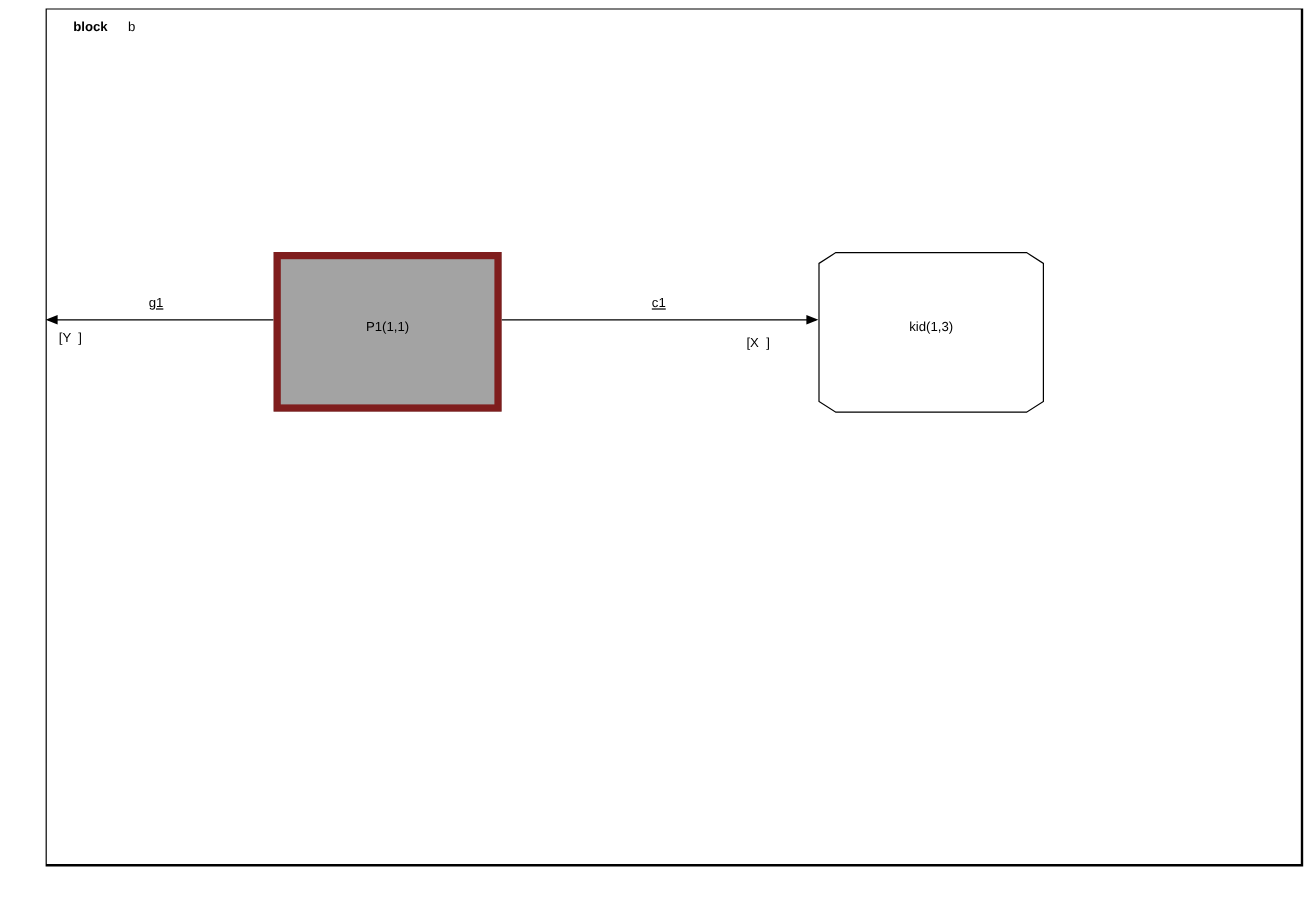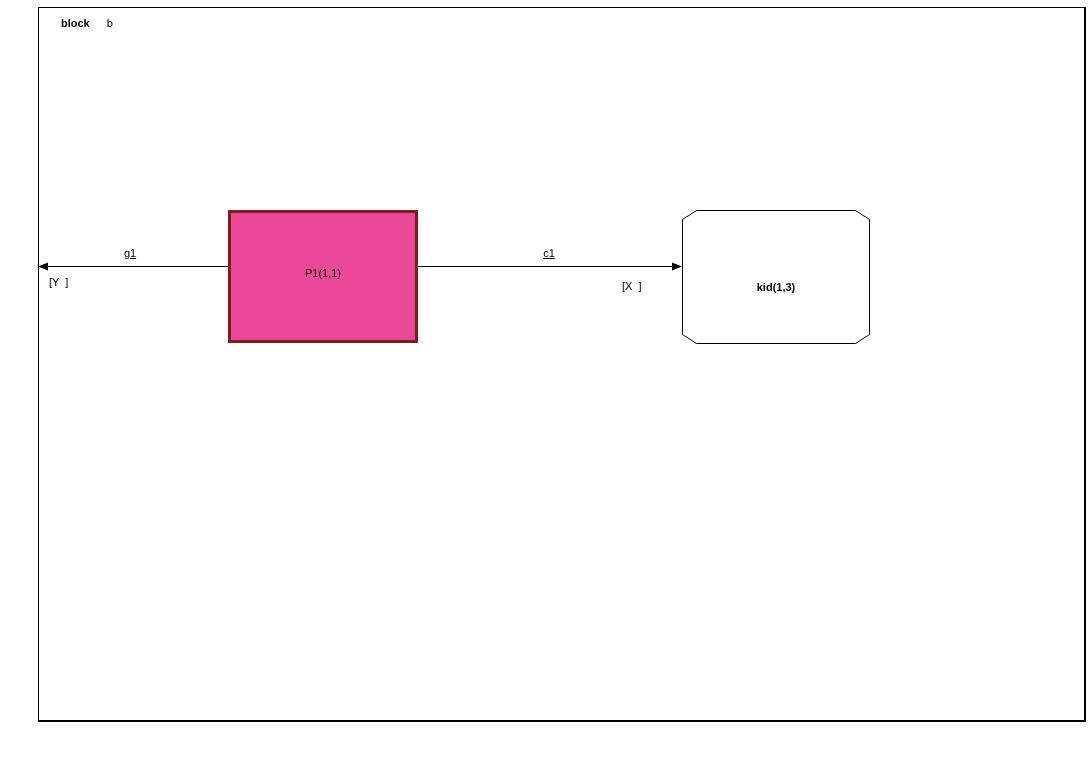--- a/index.html
+++ b/index.html
@@ -47,36 +47,35 @@
     height: 759px;
   }
 
   
   .node-rect {
     left: 228px;
     top: 210px;
     width: 190px;
     height: 133px;
     box-sizing: border-box;
-    border: 3px solid #7f1d1d;
-    background: #ec4899;
+    border: 6px solid #7f1d1d;
+    background: #a3a3a3;
   }
   .node-label-box {
     display: flex;
     align-items: center;
     justify-content: center;
     padding-bottom: 7px;
     box-sizing: border-box;
   }
   .node-octagon-label {
     left: 682px;
-    top: 224px;
+    top: 210px;
     width: 188px;
     height: 132px;
-    font-weight: bold;
   }
 
   
   .conn-label { text-align: center; white-space: pre; }
   .g1-label { left: 106px; top: 247px; width: 48px; text-decoration: underline; }
   .c1-label { left: 525px; top: 247px; width: 48px; text-decoration: underline; }
   .port-label { white-space: pre; }
   .y-port { left: 49px;  top: 276px; }
   .x-port { left: 622px; top: 280px; }
 </style>

